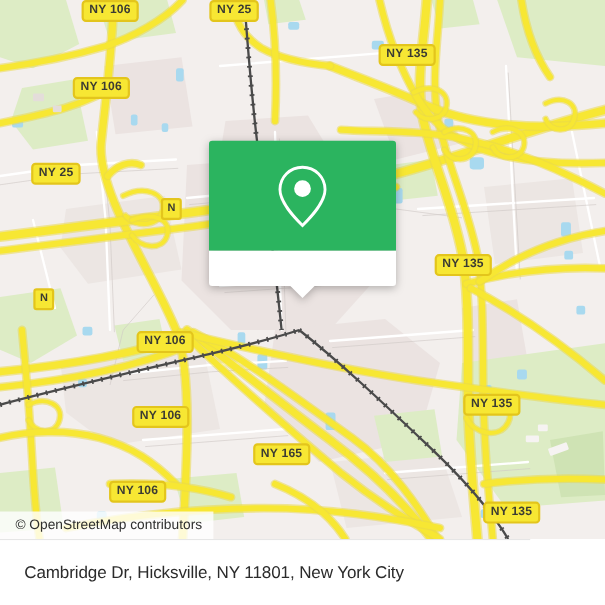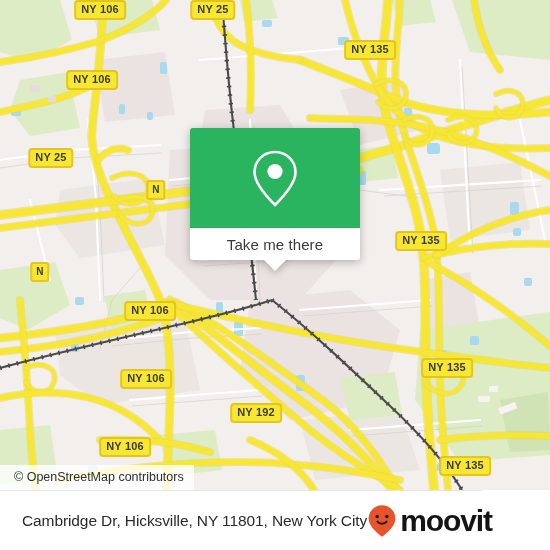--- a/index.html
+++ b/index.html
@@ -370,47 +370,37 @@
         <div class="shield" style="left: 213px; top: 10px;">NY 25</div>
         <div class="shield" style="left: 370px; top: 50px;">NY 135</div>
         <div class="shield" style="left: 92px; top: 80px;">NY 106</div>
         <div class="shield" style="left: 51px; top: 158px;">NY 25</div>
         <div class="shield jn" style="left: 156px; top: 190px;">N</div>
         <div class="shield jn" style="left: 40px; top: 272px;">N</div>
         <div class="shield" style="left: 421px; top: 241px;">NY 135</div>
         <div class="shield" style="left: 150px; top: 311px;">NY 106</div>
         <div class="shield" style="left: 146px; top: 379px;">NY 106</div>
         <div class="shield" style="left: 447px; top: 368px;">NY 135</div>
-        <div class="shield" style="left: 256px; top: 413px;">NY 192</div>
+        <div class="shield" style="left: 256px; top: 413px;">NY 165</div>
         <div class="shield" style="left: 125px; top: 447px;">NY 106</div>
         <div class="shield" style="left: 465px; top: 466px;">NY 135</div>
       </div>
 
     <div id="popup">
       <div id="popup-top">
         <svg width="54" height="62" viewBox="0 0 54 62">
           <path d="M27 5 C15.5 5 6.5 14 6.5 25.3 C6.5 37 19 50 27 58 C35 50 47.5 37 47.5 25.3 C47.5 14 38.5 5 27 5 Z" fill="none" stroke="#ffffff" stroke-width="2.6"></path>
           <circle cx="27" cy="24.5" r="7.6" fill="#ffffff"></circle>
         </svg>
       </div>
       <div id="popup-bottom">
-        <span id="popup-label">Take me there</span>
         <span id="popup-tip"></span>
       </div>
     </div>
 
     <div id="attribution">© OpenStreetMap contributors</div>
   </div>
 
   <div id="footer">
     <span id="footer-title">Cambridge Dr, Hicksville, NY 11801, New York City</span>
-    <span id="brand">
-      <svg width="30" height="34" viewBox="0 0 30 34">
-        <path d="M15 1.2 C7.6 1.2 1.6 7.2 1.6 14.6 C1.6 22.4 11 30.2 15 32.8 C19 30.2 28.4 22.4 28.4 14.6 C28.4 7.2 22.4 1.2 15 1.2 Z" fill="#e8532c"></path>
-        <circle cx="10.2" cy="12.4" r="1.75" fill="#1a1a1a"></circle>
-        <circle cx="19.8" cy="12.4" r="1.75" fill="#1a1a1a"></circle>
-        <path d="M10.4 17.6 C12.2 20.4 17.8 20.4 19.6 17.6" fill="none" stroke="#1a1a1a" stroke-width="1.9" stroke-linecap="round"></path>
-      </svg>
-      <span id="brand-text">moovit</span>
-    </span>
   </div>
 
 </div>
 
 </body></html>

